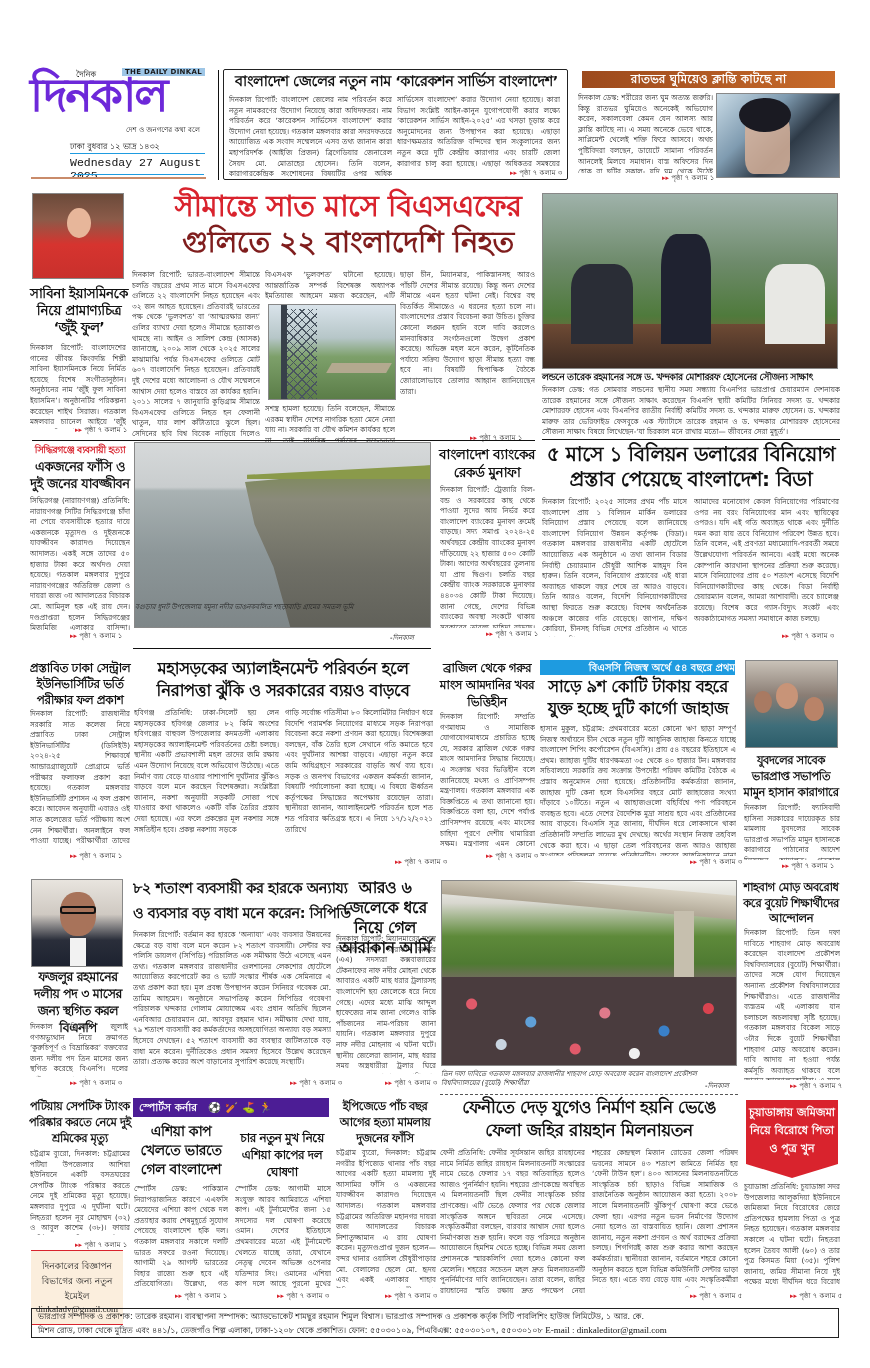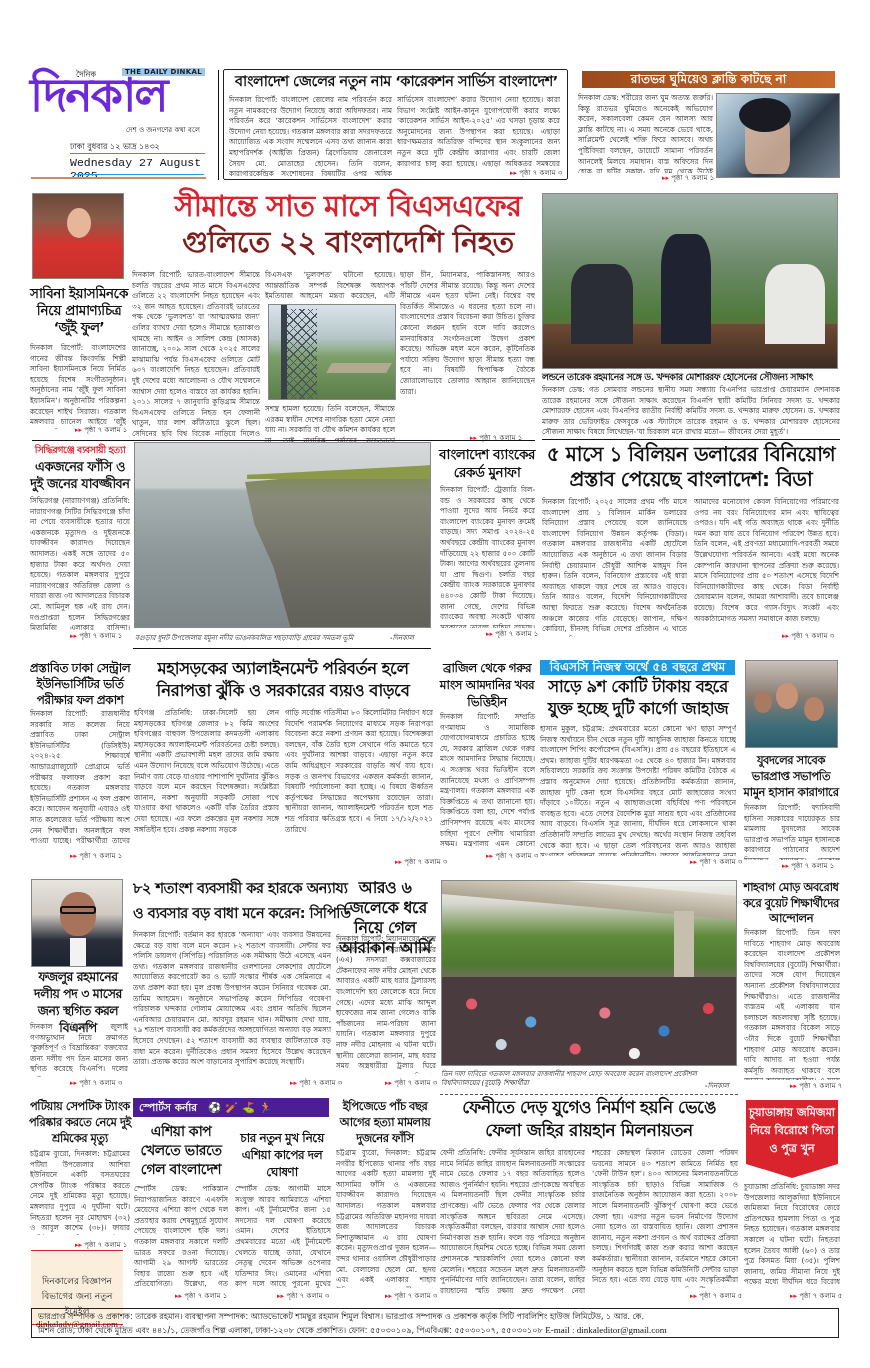--- a/index.html
+++ b/index.html
@@ -82,21 +82,21 @@
 
 <div class="abs hl" style="left:30px;top:445px;width:100px;font-size:9.5px;color:#d9232d">সিদ্ধিরগঞ্জে ব্যবসায়ী হত্যা</div>
 <div class="abs hl" style="left:28px;top:458px;width:104px;font-size:13px;line-height:17px">একজনের ফাঁসি ও দুই জনের যাবজ্জীবন</div>
 <div class="abs body-text" style="left:30px;top:496px;width:100px;height:134px">সিদ্ধিরগঞ্জ (নারায়ণগঞ্জ) প্রতিনিধি: নারায়ণগঞ্জ সিটির সিদ্ধিরগঞ্জে চাঁদা না পেয়ে ব্যবসায়ীকে হত্যার দায়ে একজনকে মৃত্যুদণ্ড ও দুইজনকে যাবজ্জীবন কারাদণ্ড দিয়েছেন আদালত। একই সঙ্গে তাদের ৫০ হাজার টাকা করে অর্থদণ্ড দেয়া হয়েছে। গতকাল মঙ্গলবার দুপুরে নারায়ণগঞ্জের অতিরিক্ত জেলা ও দায়রা জজ ৩য় আদালতের বিচারক মো. আমিনুল হক এই রায় দেন। দণ্ডপ্রাপ্তরা হলেন সিদ্ধিরগঞ্জের মিজমিজি এলাকার বাসিন্দা। মামলার বাদী সাজ্জাদ হোসেন জানান, সাহাদুল্লাহর ছেলে মো. সাহাবুদ্দিনের</div>
 <div class="abs jump" style="left:70px;top:630px">▸▸ <span class="pg">পৃষ্ঠা ৭ কলাম ১</span></div>
 
 <div class="abs photo" style="left:134px;top:442px;width:297px;height:186px;background:linear-gradient(180deg,#d6d9da 0%,#c9cdce 24%,#a9b2b3 26%,#8d9799 60%,#7e8688 100%)">
   <div class="abs" style="left:110px;top:22px;width:190px;height:170px;background:linear-gradient(180deg,#7a8a52 0%,#8a8a7a 20%,#6f6f66 60%,#5f5f58 100%);clip-path:polygon(0 10%,100% 0,100% 100%,25% 100%,15% 60%,5% 35%)"></div>
   <div class="abs" style="left:112px;top:22px;width:188px;height:14px;background:#8a9a4a;clip-path:polygon(0 70%,100% 0,100% 100%,0 100%)"></div>
 </div>
-<div class="abs cap" style="left:135px;top:632px;width:240px">বগুড়ার ধুনট উপজেলায় যমুনা নদীর ভাঙনকবলিত শহড়াবাড়ি গ্রামের সমতল ভূমি</div>
+<div class="abs cap" style="left:135px;top:601px;width:240px">বগুড়ার ধুনট উপজেলায় যমুনা নদীর ভাঙনকবলিত শহড়াবাড়ি গ্রামের সমতল ভূমি</div>
 <div class="abs cap" style="left:390px;top:632px">-দিনকাল</div>
 
 <div class="abs hl" style="left:437px;top:445px;width:100px;font-size:13.5px;line-height:18px">বাংলাদেশ ব্যাংকের রেকর্ড মুনাফা</div>
 <div class="abs body-text" style="left:440px;top:485px;width:95px;height:143px">দিনকাল রিপোর্ট: ট্রেজারি বিল-বন্ড ও সরকারের কাছ থেকে পাওয়া সুদের আয় নির্ভর করে বাংলাদেশ ব্যাংকের মুনাফা ক্রমেই বাড়ছে। সদ্য সমাপ্ত ২০২৪-২৫ অর্থবছরে কেন্দ্রীয় ব্যাংকের মুনাফা দাঁড়িয়েছে ২২ হাজার ৫০০ কোটি টাকা। আগের অর্থবছরের তুলনায় যা প্রায় দ্বিগুণ। চলতি বছর কেন্দ্রীয় ব্যাংক সরকারকে মুনাফার ৪৪০৩৪ কোটি টাকা দিয়েছে। জানা গেছে, দেশের বিভিন্ন ব্যাংকের অবস্থা সংকটে থাকায় সরকারের তারল্য চাহিদা বাড়ছে। ২০২৪-২৫</div>
 <div class="abs jump" style="left:486px;top:628px">▸▸ <span class="pg">পৃষ্ঠা ৭ কলাম ১</span></div>
 
 <div class="abs hl" style="left:542px;top:443px;width:298px;font-size:20px;white-space:nowrap">৫ মাসে ১ বিলিয়ন ডলারের বিনিয়োগ</div>
 <div class="abs hl" style="left:542px;top:468px;width:298px;font-size:20px;white-space:nowrap">প্রস্তাব পেয়েছে বাংলাদেশ: বিডা</div>
 <div class="abs body-text" style="left:542px;top:497px;width:145px;height:140px">দিনকাল রিপোর্ট: ২০২৫ সালের প্রথম পাঁচ মাসে বাংলাদেশ প্রায় ১ বিলিয়ন মার্কিন ডলারের বিনিয়োগ প্রস্তাব পেয়েছে বলে জানিয়েছে বাংলাদেশ বিনিয়োগ উন্নয়ন কর্তৃপক্ষ (বিডা)। গতকাল মঙ্গলবার রাজধানীর একটি হোটেলে আয়োজিত এক অনুষ্ঠানে এ তথ্য জানান বিডার নির্বাহী চেয়ারম্যান চৌধুরী আশিক মাহমুদ বিন হারুন। তিনি বলেন, বিনিয়োগ প্রস্তাবের এই ধারা অব্যাহত থাকলে বছর শেষে তা আরও বাড়বে। তিনি আরও বলেন, বিদেশি বিনিয়োগকারীদের আস্থা ফিরতে শুরু করেছে। বিশেষ অর্থনৈতিক অঞ্চলে কাজের গতি বেড়েছে। জাপান, দক্ষিণ কোরিয়া, চীনসহ বিভিন্ন দেশের প্রতিষ্ঠান এ খাতে আগ্রহ দেখিয়েছে।</div>
 <div class="abs body-text" style="left:694px;top:497px;width:145px;height:132px">আমাদের মনোযোগ কেবল বিনিয়োগের পরিমাণের ওপর নয় বরং বিনিয়োগের মান এবং স্থায়িত্বের ওপরও। যদি এই গতি অব্যাহত থাকে এবং দুর্নীতি দমন করা যায় তবে বিনিয়োগ পরিবেশ উন্নত হবে। তিনি বলেন, এই প্রবণতা মধ্যমেয়াদি-পরবর্তী সময়ে উল্লেখযোগ্য পরিবর্তন আনবে। এরই মধ্যে অনেক কোম্পানি কারখানা স্থাপনের প্রক্রিয়া শুরু করেছে। মাসে বিনিয়োগের প্রায় ৫০ শতাংশ এসেছে বিদেশি বিনিয়োগকারীদের কাছ থেকে। বিডা নির্বাহী চেয়ারম্যান বলেন, আমরা আশাবাদী। তবে চ্যালেঞ্জ রয়েছে। বিশেষ করে গ্যাস-বিদ্যুৎ সংকট এবং অবকাঠামোগত সমস্যা সমাধানে কাজ চলছে।</div>
@@ -111,21 +111,21 @@
 <div class="abs hl" style="left:133px;top:660px;width:300px;font-size:16.5px;white-space:nowrap">মহাসড়কের অ্যালাইনমেন্ট পরিবর্তন হলে</div>
 <div class="abs hl" style="left:133px;top:682px;width:300px;font-size:16.5px;white-space:nowrap">নিরাপত্তা ঝুঁকি ও সরকারের ব্যয়ও বাড়বে</div>
 <div class="abs body-text" style="left:134px;top:708px;width:145px;height:148px">হবিগঞ্জ প্রতিনিধি: ঢাকা-সিলেট ছয় লেন মহাসড়কের হবিগঞ্জ জেলার ৮২ কিমি অংশের হবিগঞ্জের বাহুবল উপজেলার কদমতলী এলাকায় মহাসড়কের অ্যালাইনমেন্ট পরিবর্তনের চেষ্টা চলছে। স্থানীয় একটি প্রভাবশালী মহল তাদের জমি রক্ষায় এমন উদ্যোগ নিয়েছে বলে অভিযোগ উঠেছে। এতে নির্মাণ ব্যয় বেড়ে যাওয়ার পাশাপাশি দুর্ঘটনার ঝুঁকিও বাড়বে বলে মনে করছেন বিশেষজ্ঞরা। সংশ্লিষ্টরা জানান, নকশা অনুযায়ী সড়কটি সোজা পথে যাওয়ার কথা থাকলেও একটি বাঁক তৈরির প্রস্তাব দেয়া হয়েছে। এর ফলে প্রকল্পের মূল নকশার সঙ্গে সঙ্গতিহীন হবে। প্রকল্প নকশায় সড়কে</div>
 <div class="abs body-text" style="left:285px;top:708px;width:148px;height:148px">গাড়ি সর্বোচ্চ গতিসীমা ৮০ কিলোমিটার নির্ধারণ ধরে বিদেশি পরামর্শক নিয়োগের মাধ্যমে সড়ক নিরাপত্তা বিবেচনা করে নকশা প্রণয়ন করা হয়েছে। বিশেষজ্ঞরা বলছেন, বাঁক তৈরি হলে সেখানে গতি কমাতে হবে এবং দুর্ঘটনার আশঙ্কা বাড়বে। এছাড়া নতুন করে জমি অধিগ্রহণে সরকারের বাড়তি অর্থ ব্যয় হবে। সড়ক ও জনপথ বিভাগের একজন কর্মকর্তা জানান, বিষয়টি পর্যালোচনা করা হচ্ছে। এ বিষয়ে ঊর্ধ্বতন কর্তৃপক্ষের সিদ্ধান্তের অপেক্ষায় রয়েছেন তারা। স্থানীয়রা জানান, অ্যালাইনমেন্ট পরিবর্তন হলে শত শত পরিবার ক্ষতিগ্রস্ত হবে। এ নিয়ে ১৭/১২/২০২১ তারিখে</div>
 <div class="abs jump" style="left:395px;top:856px">▸▸ <span class="pg">পৃষ্ঠা ৭ কলাম ৩</span></div>
 
 <div class="abs hl" style="left:437px;top:660px;width:100px;font-size:12px;line-height:17px">ব্রাজিল থেকে গরুর মাংস আমদানির খবর ভিত্তিহীন</div>
 <div class="abs body-text" style="left:440px;top:712px;width:95px;height:138px">দিনকাল রিপোর্ট: সম্প্রতি গণমাধ্যম ও সামাজিক যোগাযোগমাধ্যমে প্রচারিত হচ্ছে যে, সরকার ব্রাজিল থেকে গরুর মাংস আমদানির সিদ্ধান্ত নিয়েছে। এ সংক্রান্ত খবর ভিত্তিহীন বলে জানিয়েছে মৎস্য ও প্রাণিসম্পদ মন্ত্রণালয়। গতকাল মঙ্গলবার এক বিজ্ঞপ্তিতে এ তথ্য জানানো হয়। বিজ্ঞপ্তিতে বলা হয়, দেশে পর্যাপ্ত প্রাণিসম্পদ রয়েছে এবং মাংসের চাহিদা পূরণে দেশীয় খামারিরা সক্ষম। মন্ত্রণালয় এমন কোনো সিদ্ধান্ত নেয়নি। বিভ্রান্তিকর তথ্য প্রচার থেকে বিরত থাকার আহ্বান জানানো</div>
 <div class="abs jump" style="left:486px;top:850px">▸▸ <span class="pg">পৃষ্ঠা ৭ কলাম ৩</span></div>
 
-<div class="abs" style="left:540px;top:660px;width:195px;height:15px;background:#1e9be0;color:#fff;font-size:12px;text-align:center;line-height:15px;font-weight:bold">
+<div class="abs" style="left:540px;top:660px;width:195px;height:15px;background:#1e9be0;color:#fff;font-size:10px;text-align:right;line-height:15px;font-weight:bold">
   <span>বিএসসি নিজস্ব অর্থে ৫৪ বছরে প্রথম</span>
 </div>
 <div class="abs hl" style="left:540px;top:678px;width:196px;font-size:16.5px;white-space:nowrap">সাড়ে ৯শ কোটি টাকায় বহরে</div>
 <div class="abs hl" style="left:540px;top:700px;width:196px;font-size:16.5px;white-space:nowrap">যুক্ত হচ্ছে দুটি কার্গো জাহাজ</div>
 <div class="abs body-text" style="left:540px;top:724px;width:196px;height:132px">হাসান মুকুল, চট্টগ্রাম: প্রথমবারের মতো কোনো ঋণ ছাড়া সম্পূর্ণ নিজস্ব অর্থায়নে চীন থেকে নতুন দুটি আধুনিক জাহাজ কিনতে যাচ্ছে বাংলাদেশ শিপিং কর্পোরেশন (বিএসসি)। প্রায় ৫৪ বছরের ইতিহাসে এ প্রথম। জাহাজ দুটির ধারণক্ষমতা ৩৫ থেকে ৪০ হাজার টন। মঙ্গলবার সচিবালয়ে সরকারি ক্রয় সংক্রান্ত উপদেষ্টা পরিষদ কমিটির বৈঠকে এ প্রস্তাব অনুমোদন দেয়া হয়েছে। প্রতিষ্ঠানটির কর্মকর্তারা জানান, জাহাজ দুটি কেনা হলে বিএসসির বহরে মোট জাহাজের সংখ্যা দাঁড়াবে ১০টিতে। নতুন এ জাহাজগুলো বহির্বিশ্বে পণ্য পরিবহনে ব্যবহৃত হবে। এতে দেশের বৈদেশিক মুদ্রা সাশ্রয় হবে এবং প্রতিষ্ঠানের আয় বাড়বে। বিএসসি সূত্র জানায়, দীর্ঘদিন ধরে লোকসানে থাকা প্রতিষ্ঠানটি সম্প্রতি লাভের মুখ দেখছে। অর্থের সংস্থান নিজস্ব তহবিল থেকে করা হবে। এ ছাড়া তেল পরিবহনের জন্য আরও জাহাজ সংগ্রহের পরিকল্পনা রয়েছে প্রতিষ্ঠানটির। বহরের আধুনিকায়নে নানা উদ্যোগ নেওয়া হয়েছে।</div>
 <div class="abs jump" style="left:690px;top:856px">▸▸ <span class="pg">পৃষ্ঠা ৭ কলাম ৩</span></div>
 
 <div class="abs photo" style="left:745px;top:660px;width:93px;height:88px;background:linear-gradient(180deg,#c9c2b8 0%,#8a7d74 40%,#3f6e7a 75%,#2c5d6a 100%)">
   <div class="abs" style="left:30px;top:22px;width:22px;height:26px;border-radius:50%;background:#c89478"></div>
   <div class="abs" style="left:58px;top:36px;width:20px;height:24px;border-radius:50%;background:#b98368"></div>
@@ -163,21 +163,21 @@
 
 <div class="abs hl" style="left:742px;top:880px;width:98px;font-size:11.5px;line-height:15.5px">শাহবাগ মোড় অবরোধ করে বুয়েট শিক্ষার্থীদের আন্দোলন</div>
 <div class="abs body-text" style="left:744px;top:928px;width:96px;height:152px">দিনকাল রিপোর্ট: তিন দফা দাবিতে শাহবাগ মোড় অবরোধ করেছেন বাংলাদেশ প্রকৌশল বিশ্ববিদ্যালয়ের (বুয়েট) শিক্ষার্থীরা। তাদের সঙ্গে যোগ দিয়েছেন অন্যান্য প্রকৌশল বিশ্ববিদ্যালয়ের শিক্ষার্থীরাও। এতে রাজধানীর ব্যস্ততম এই এলাকায় যান চলাচলে অচলাবস্থা সৃষ্টি হয়েছে। গতকাল মঙ্গলবার বিকেল সাড়ে ৩টার দিকে বুয়েট শিক্ষার্থীরা শাহবাগ মোড় অবরোধ করেন। দাবি আদায় না হওয়া পর্যন্ত কর্মসূচি অব্যাহত থাকবে বলে জানান আন্দোলনকারীরা। এ সময় শিক্ষার্থীরা “চাকরি চাকরি পরে কর, ইঞ্জিনিয়ার বানান কর”, “ব্লকেড ব্লকেড</div>
 <div class="abs jump" style="left:790px;top:1080px">▸▸ <span class="pg">পৃষ্ঠা ৭ কলাম ৭</span></div>
 
 <div class="abs hl" style="left:28px;top:1098px;width:104px;font-size:11.5px;line-height:16px">পটিয়ায় সেপটিক ট্যাংক পরিষ্কার করতে নেমে দুই শ্রমিকের মৃত্যু</div>
 <div class="abs body-text" style="left:30px;top:1149px;width:100px;height:86px">চট্টগ্রাম ব্যুরো, দিনকাল: চট্টগ্রামের পটিয়া উপজেলার আশিয়া ইউনিয়নে একটি বসতঘরের সেপটিক ট্যাংক পরিষ্কার করতে নেমে দুই শ্রমিকের মৃত্যু হয়েছে। মঙ্গলবার দুপুরে এ দুর্ঘটনা ঘটে। নিহতরা হলেন নূর মোহাম্মদ (৩২) ও আবুল কাশেম (৩৮)। ফায়ার সার্ভিস সদস্যরা গিয়ে তাদের উদ্ধার করে হাসপাতালে নেয়। চিকিৎসক মৃত ঘোষণা</div>
 <div class="abs jump" style="left:75px;top:1239px">▸▸ <span class="pg">পৃষ্ঠা ৭ কলাম ১</span></div>
 
 <div class="abs" style="left:31px;top:1250px;width:92px;height:75px;background:#fbeedd;border-top:1px solid #d9232d;border-bottom:1px solid #d9232d;text-align:center;color:#222">
-  <div style="font-size:9px;margin-top:23px">দিনকালের বিজ্ঞাপন</div>
+  <div style="font-size:9px;margin-top:8px">দিনকালের বিজ্ঞাপন</div>
   <div style="font-size:9px">বিভাগের জন্য নতুন</div>
   <div style="font-size:9px">ইমেইল</div>
   <div style="font-family:'Liberation Serif',serif;font-size:9px">dinkaladv@gmail.com</div>
 </div>
 
 <div class="abs" style="left:133px;top:1098px;width:196px;height:19px;background:#4c1d95;color:#fff;font-size:10.5px;line-height:19px;padding-left:6px;font-weight:bold">
   <span>স্পোর্টস কর্নার</span>
   <span style="margin-left:8px">⚽</span>
   <span>🏏</span>
   <span>⛳</span>

